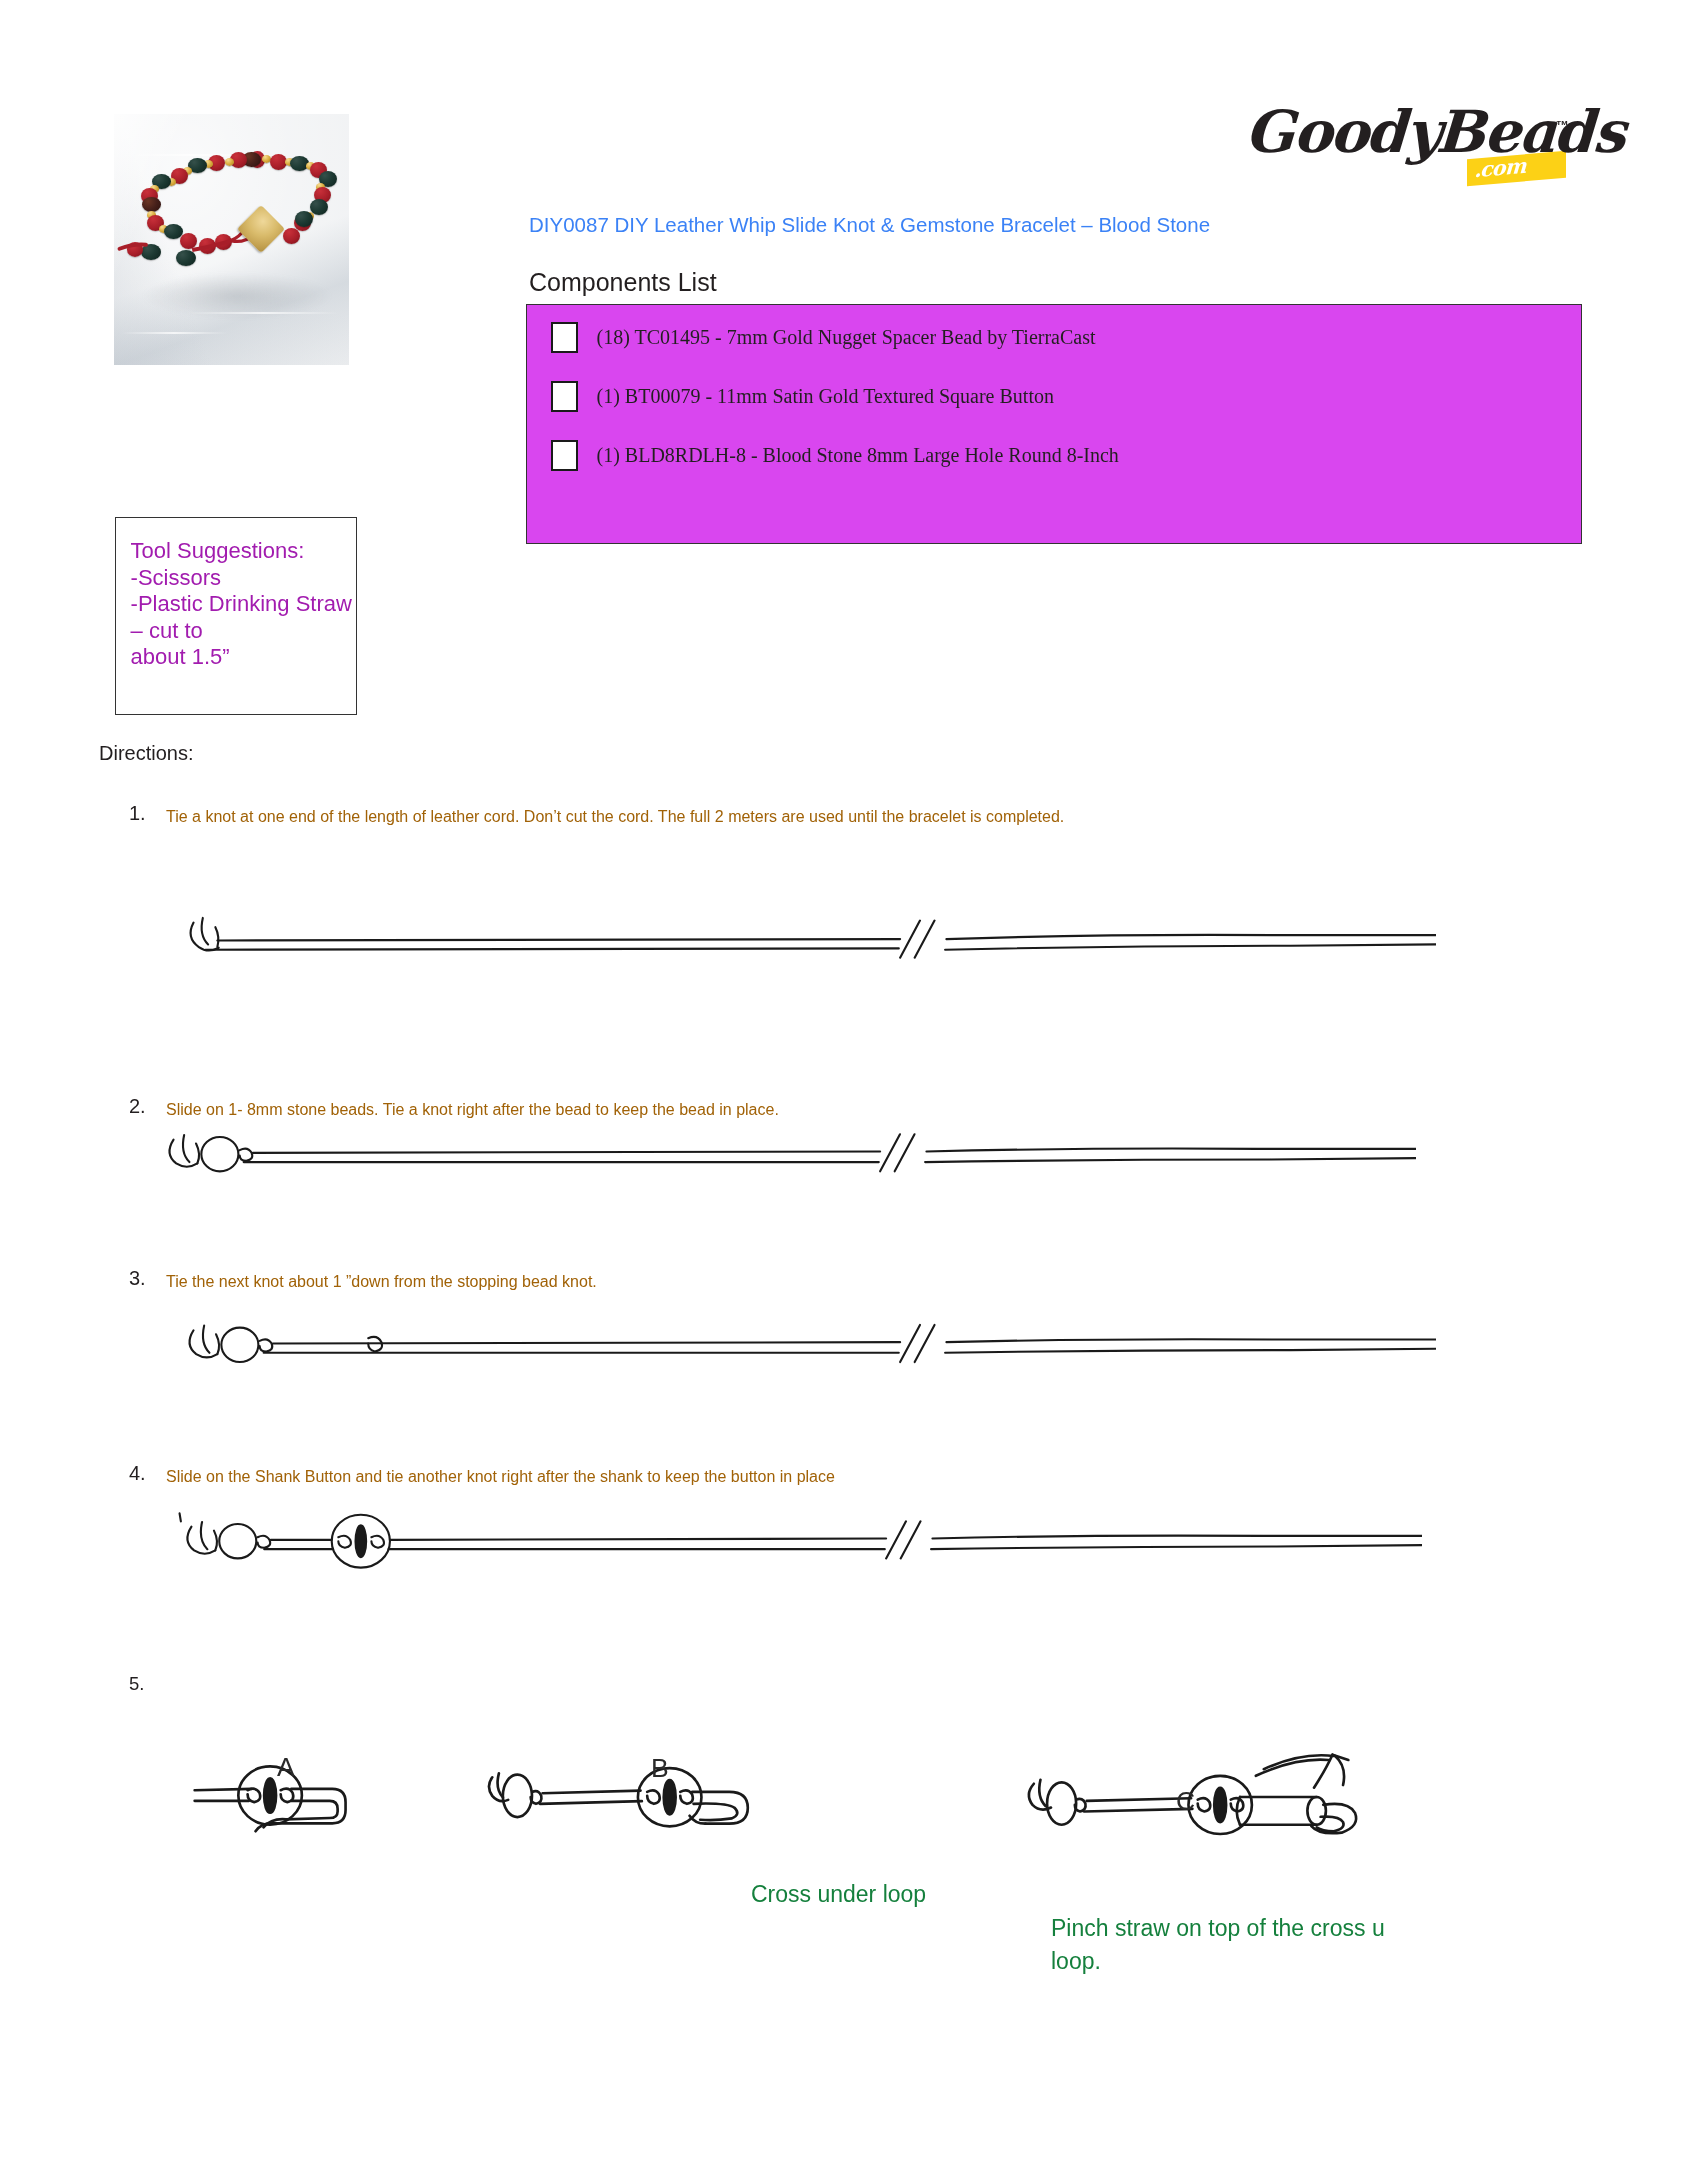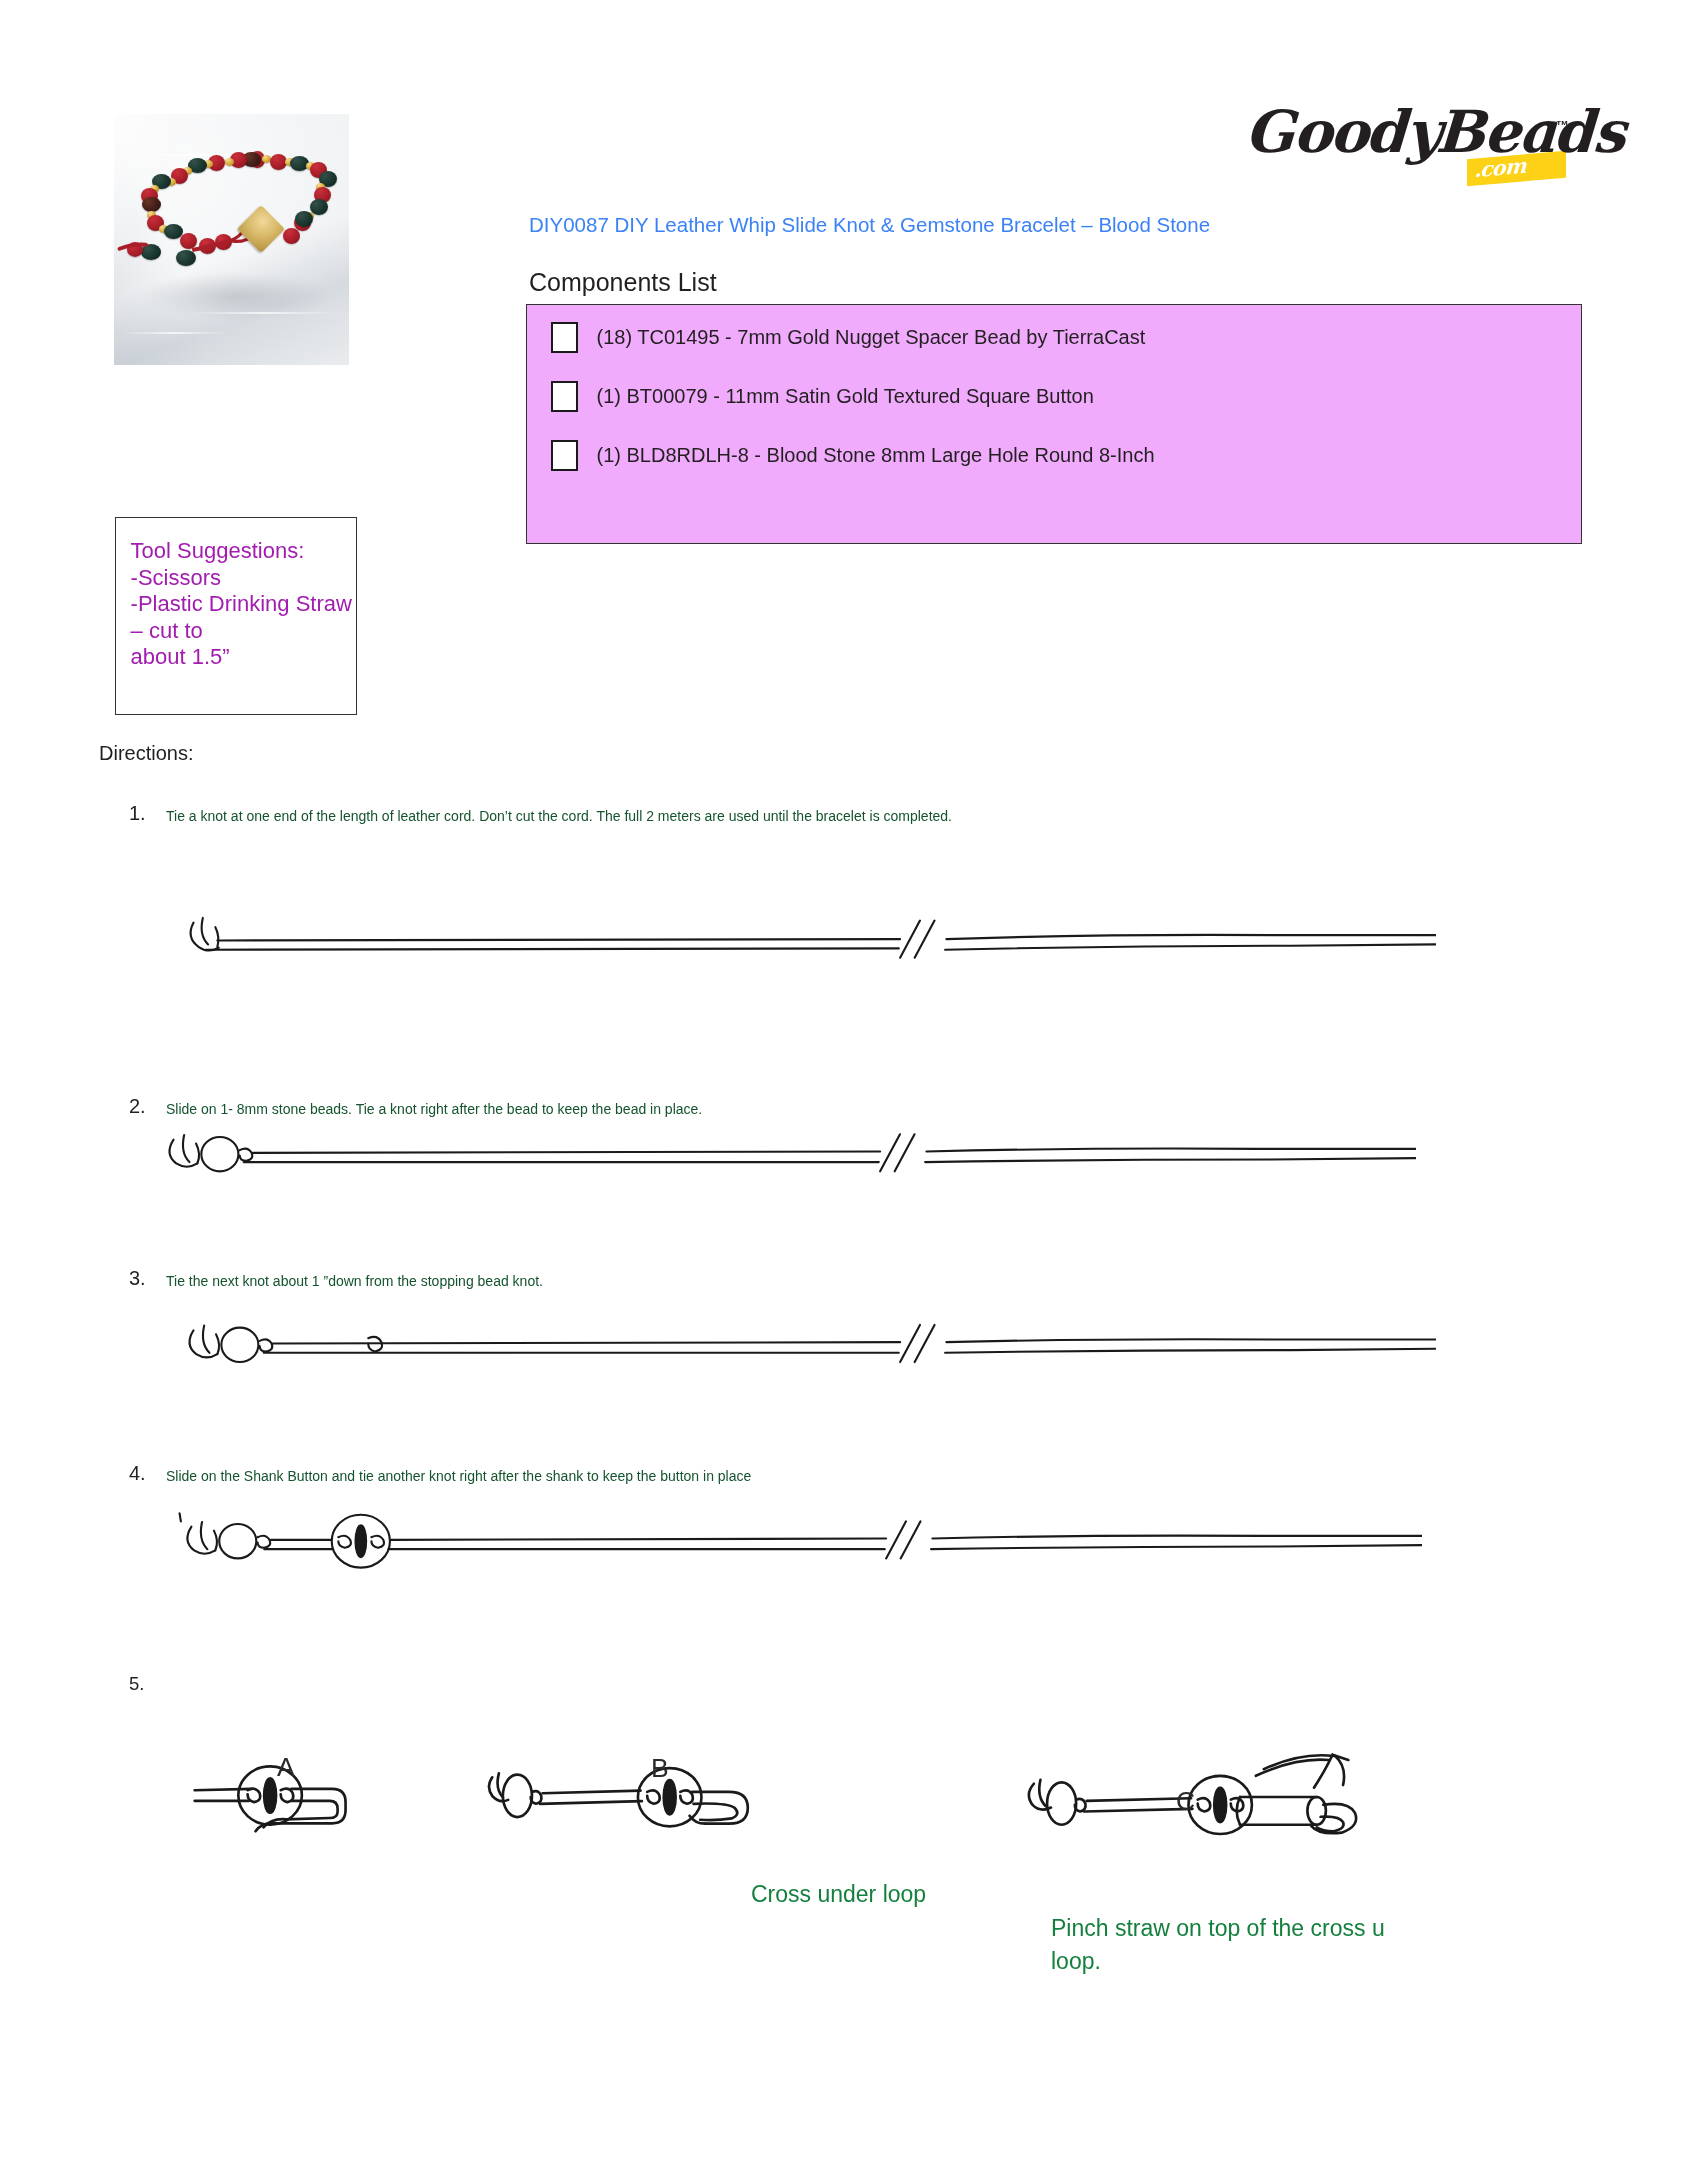--- a/index.html
+++ b/index.html
@@ -145,21 +145,22 @@
   }
 
   
   #components-box {
     position: absolute;
     left: 526px;
     top: 304px;
     width: 1054px;
     height: 238px;
     border: 1.3px solid #333;
-    background: #f0abfc;
+    background: #d946ef;
+    font-family: Liberation Serif, serif;
   }
   .component-row {
     position: absolute;
     left: 24px;
     display: flex;
     align-items: center;
     height: 33px;
   }
   .component-row:nth-of-type(1) { top: 16px; }
   .component-row:nth-of-type(2) { top: 75px; }
@@ -210,23 +211,23 @@
     display: flex;
     align-items: flex-start;
   }
   .step-num {
     width: 37px;
     flex: 0 0 auto;
     font-size: 20px;
     color: #231f20;
   }
   .step-text {
-    font-size: 14px;
+    font-size: 16px;
     line-height: 29px;
-    color: #14532d;
+    color: #a16207;
   }
   #step-1 { left: 129px; top: 802px; width: 1191px; }
   #step-2 { left: 129px; top: 1095px; width: 1191px; }
   #step-3 { left: 129px; top: 1267px; width: 1191px; }
   #step-4 { left: 129px; top: 1462px; width: 1191px; }
   #step-5 { left: 129px; top: 1677px; width: 1489px; }
   #step-5 .step-num { font-size: 18.5px; position: relative; top: -4px; }
 
   
   .cord-diagram {

